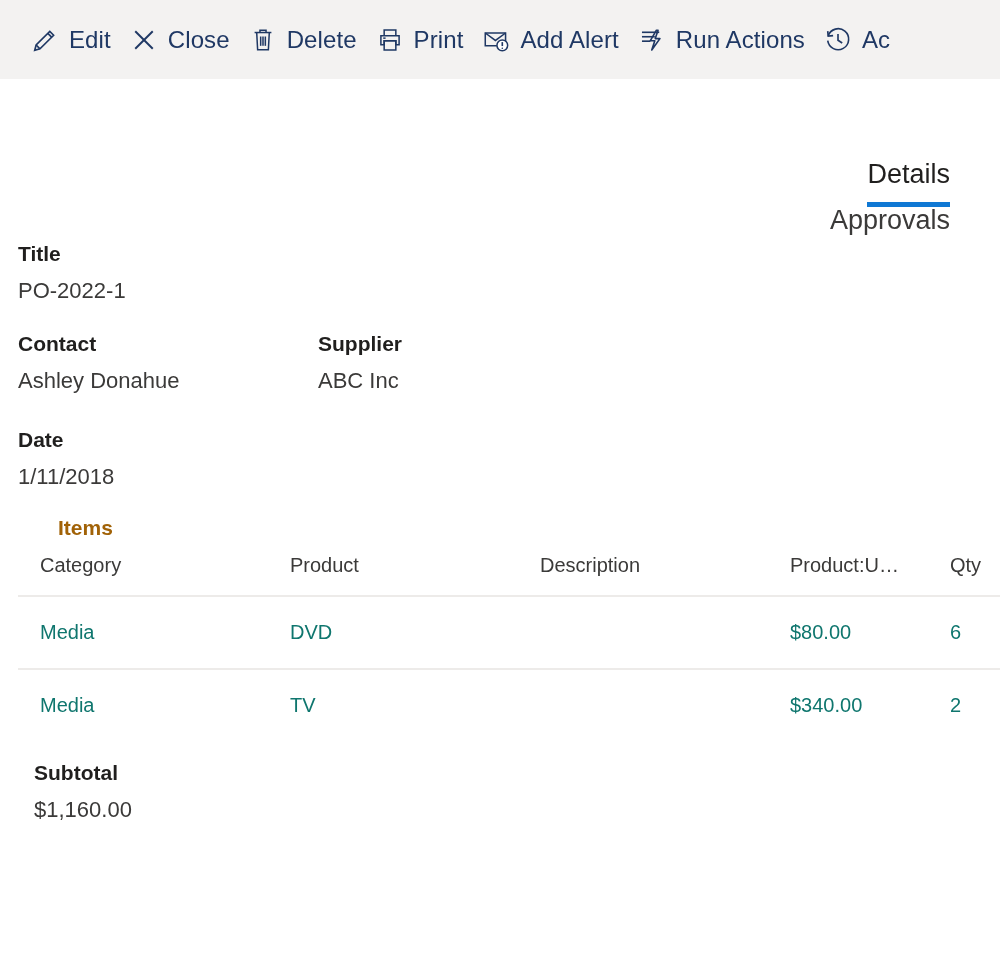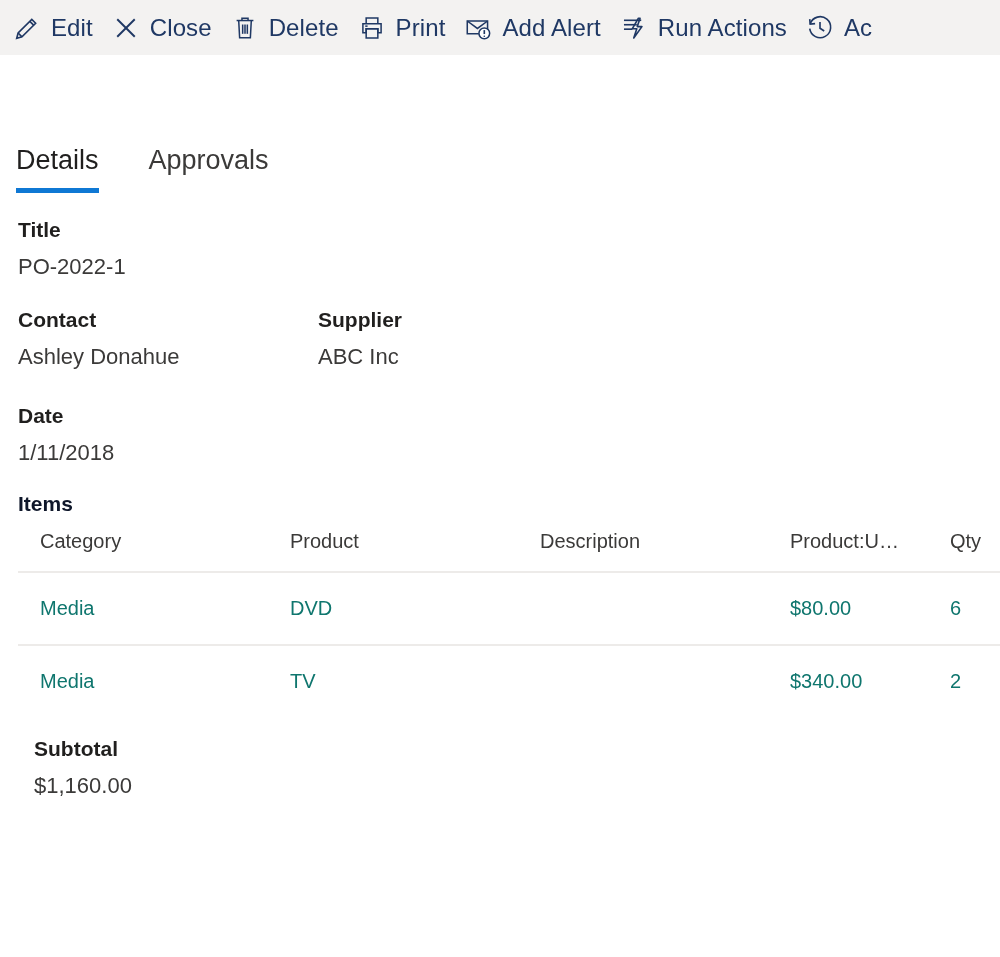--- a/index.html
+++ b/index.html
@@ -11,25 +11,25 @@
     width: 1000px;
     height: 957px;
     background: #ffffff;
     font-family: "Liberation Sans", sans-serif;
     color: #323130;
     overflow: hidden;
   }
 
   
   .commandbar {
-    height: 55px;
+    height: 79px;
     background: #f3f2f1;
     display: flex;
     align-items: center;
-    padding-left: 6px;
+    padding-left: 24px;
     box-sizing: border-box;
     white-space: nowrap;
     overflow: hidden;
   }
   .cmd-item {
     display: flex;
     align-items: center;
     height: 52px;
     padding: 0 12px 0 6px;
     cursor: pointer;
@@ -50,23 +50,24 @@
     font-size: 24px;
     color: #1f3864;
     margin-left: 9px;
     letter-spacing: .1px;
   }
 
   
   .tabstrip {
     display: flex;
     align-items: flex-end;
-    padding: 0 0 0 16px;
+    padding: 0 0 0 26px;
     margin-top: 82px;
     height: 56px;
+    flex-direction: column;
   }
   .tab {
     font-size: 27px;
     color: #3b3a39;
     padding: 0 0 14px 0;
     margin-right: 50px;
     cursor: pointer;
     border-bottom: 5px solid transparent;
     line-height: 1;
   }
@@ -101,22 +102,23 @@
     color: #3b3a39;
     line-height: 1.25;
   }
 
   .gap-sm { height: 6px; }
 
   
   .items-label {
     font-size: 21px;
     font-weight: bold;
-    color: #0f172a;
+    color: #a16207;
     margin-bottom: 14px;
+    margin-left: 40px;
   }
   table.items {
     width: 982px;
     border-collapse: collapse;
     table-layout: fixed;
   }
   table.items th {
     font-size: 20px;
     font-weight: normal;
     color: #3b3a39;

